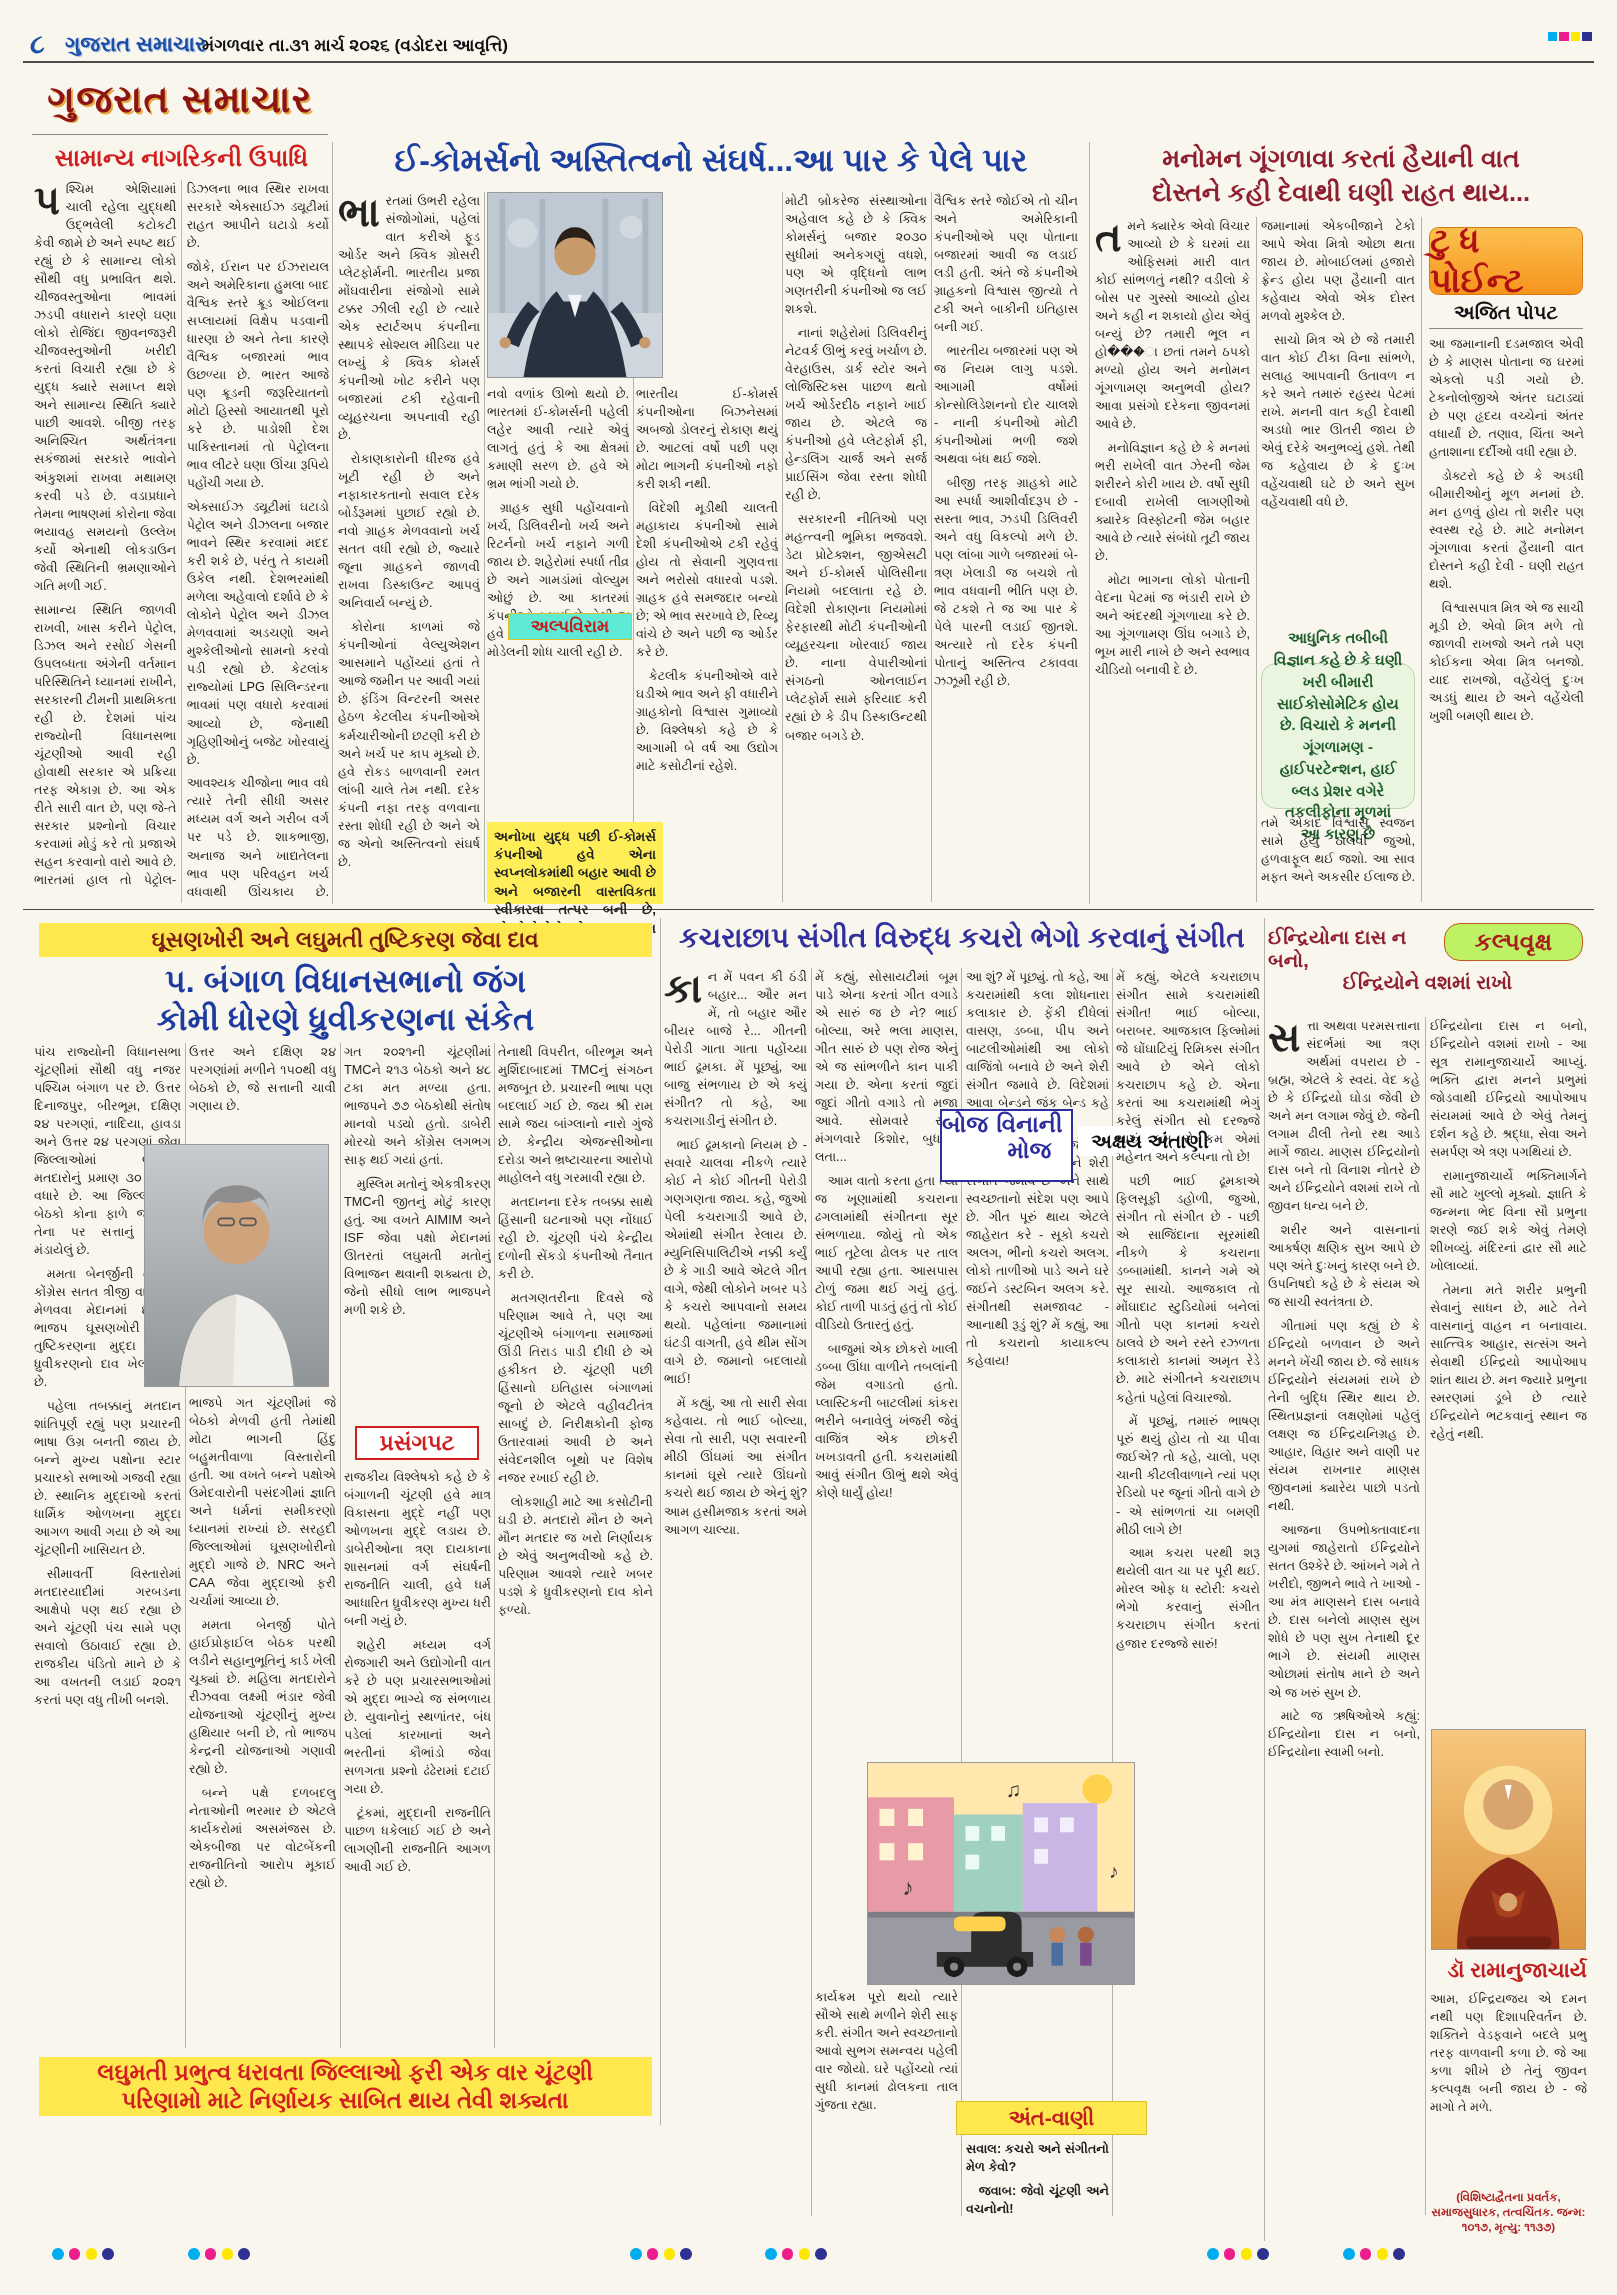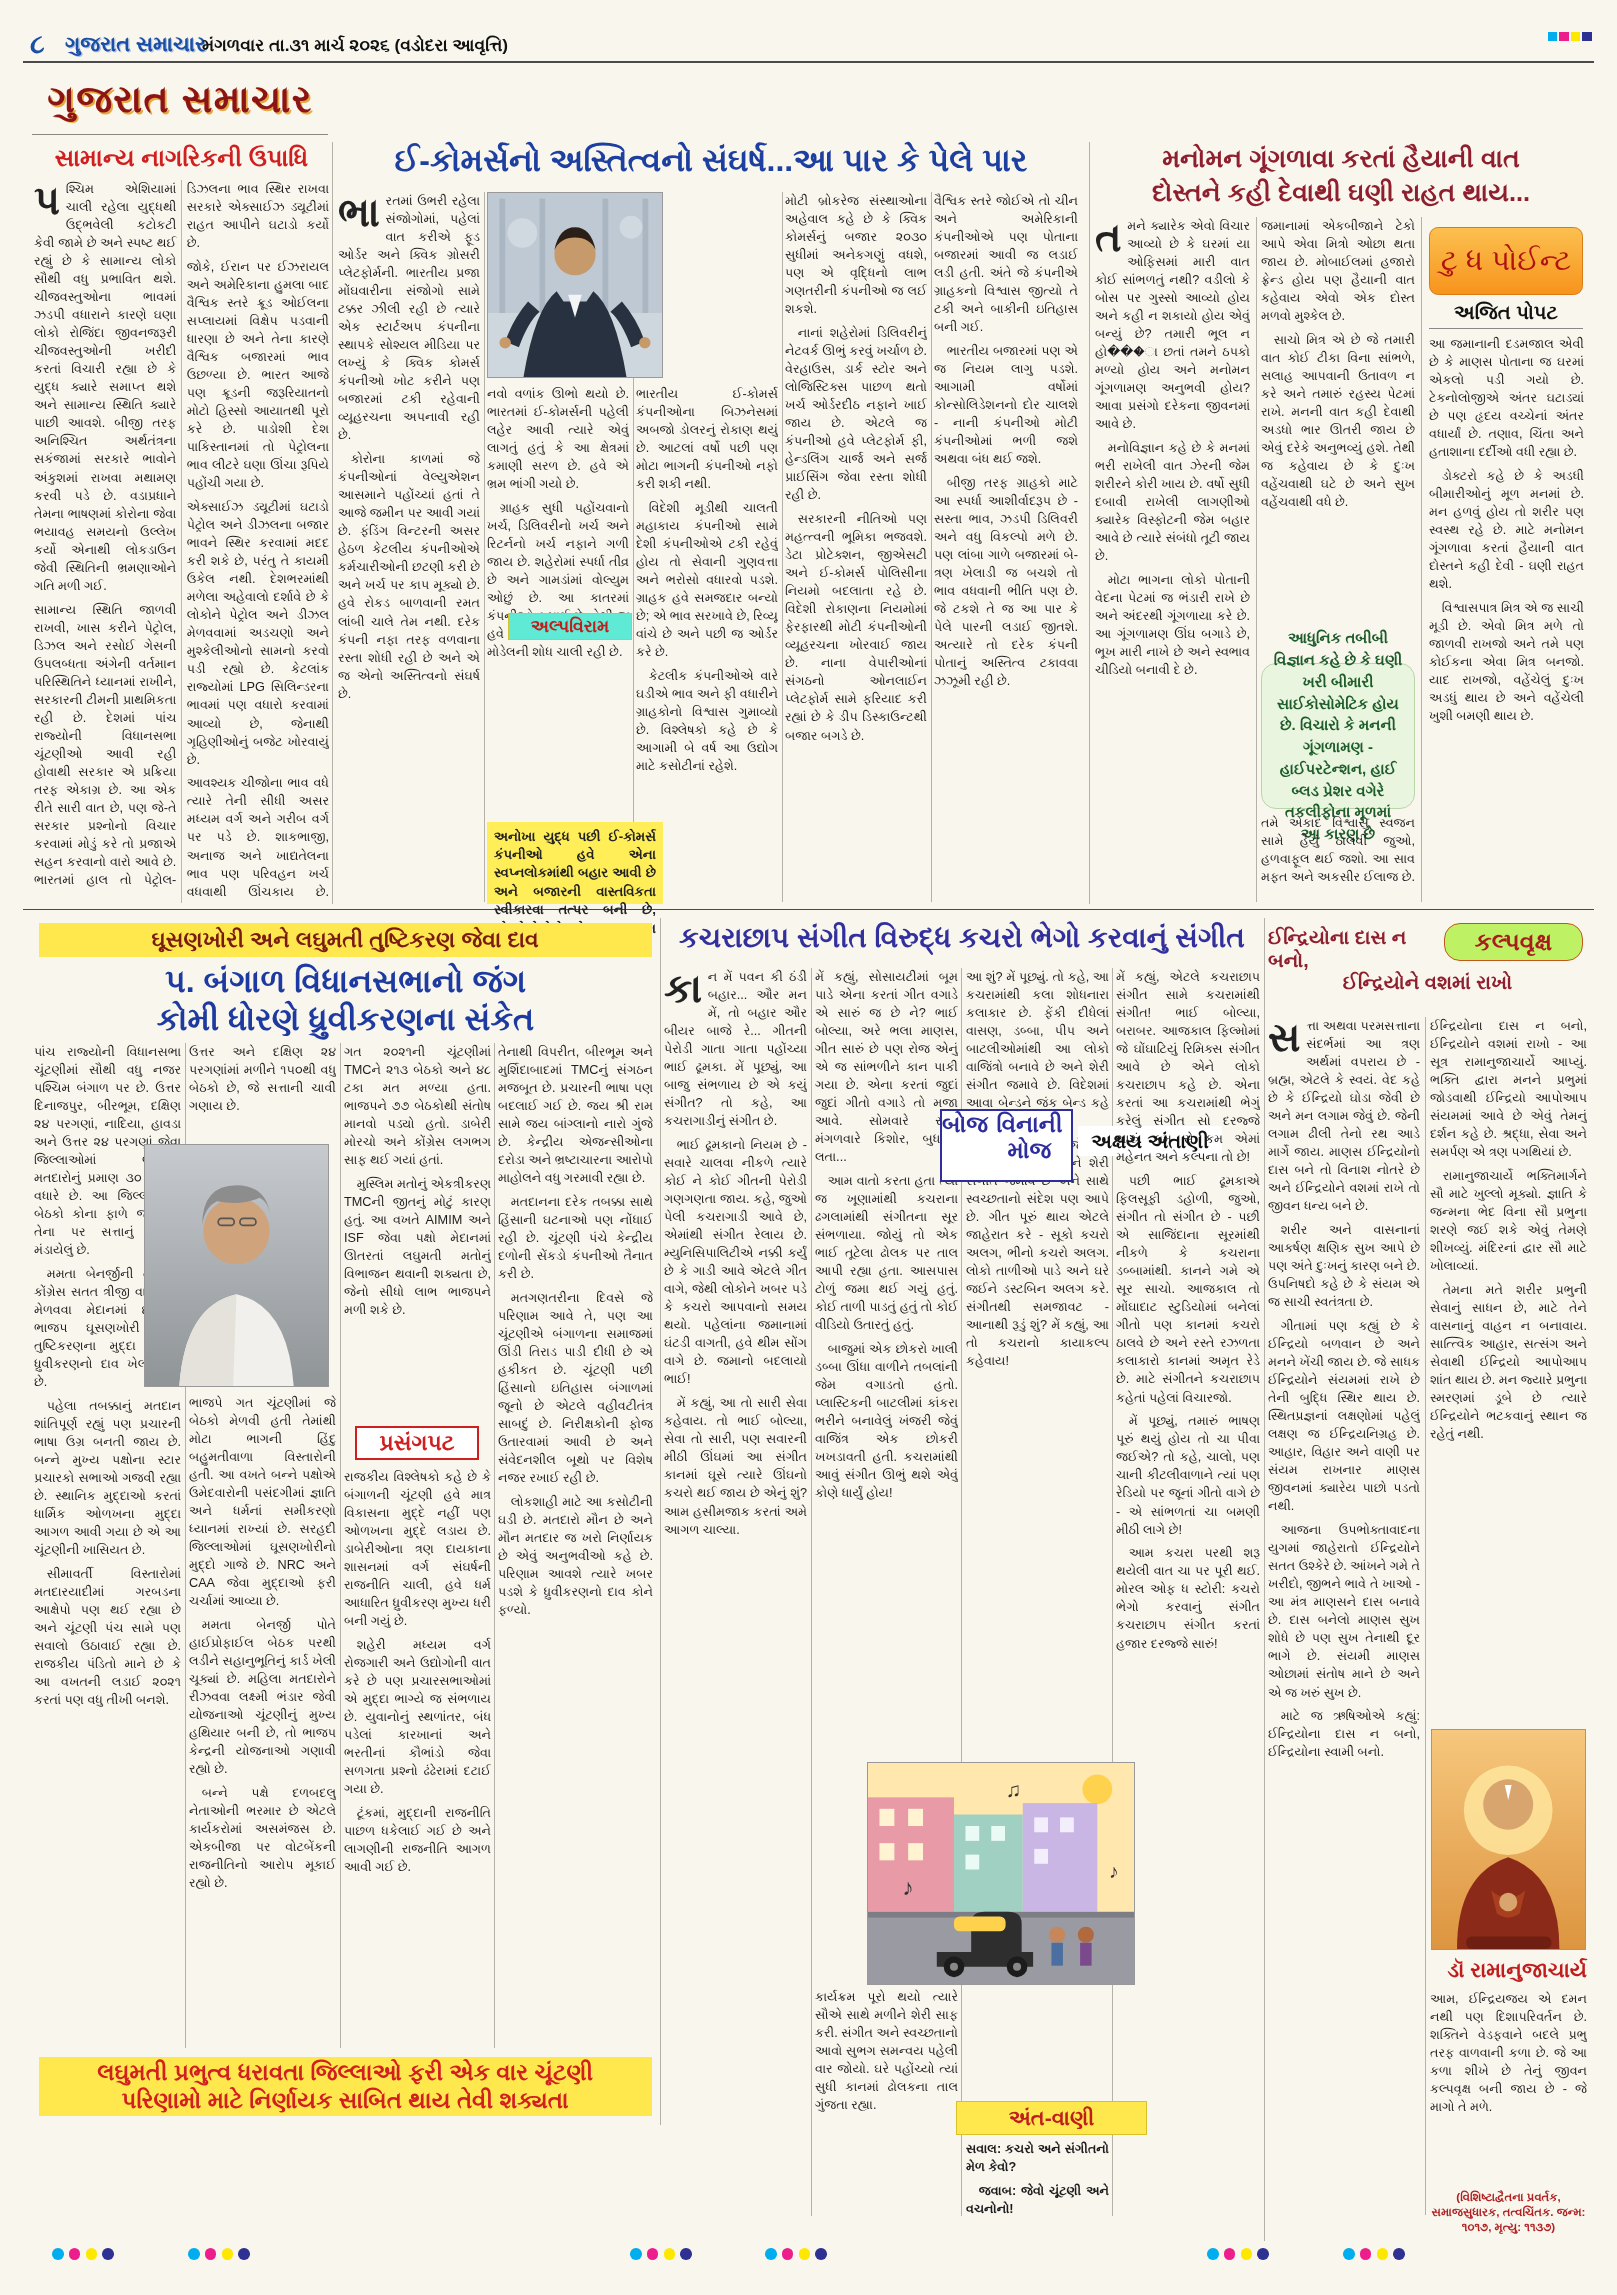--- a/index.html
+++ b/index.html
@@ -21,21 +21,21 @@
 .t-citizen{font-size:24px;font-weight:bold;color:#cf1f1f}
 .t-ecom{font-size:32px;font-weight:bold;color:#1d3fa0}
 .t-heart{font-size:25.4px;font-weight:bold;color:#8e1f2e}
 .t-bengal{font-size:32px;font-weight:bold;color:#1c3aa0}
 .t-music{font-size:28px;font-weight:bold;color:#32309d}
 .t-kalp{font-size:19.6px;font-weight:bold;color:#8e1f2e}
 .kicker{background:#ffe84d;color:#7a1b12;font-size:22px;font-weight:bold;display:flex;align-items:center;justify-content:center}
 .banner2{background:#ffe84d;color:#d21f1f;font-size:23px;font-weight:bold;text-align:center;line-height:1.2;display:flex;flex-direction:column;justify-content:center}
 .pauselabel{background:#5eead4;color:#c01d1d;font-size:17.3px;font-weight:bold;display:flex;align-items:center;justify-content:center;border:0.6px solid #d8c12a}
 .hlbox{background:#ffee58;font-size:13.3px;font-weight:bold;line-height:1.38;text-align:justify;padding:5.8px 7px;color:#222}
-.obox{background:linear-gradient(#fcc04f,#f7941d);border:1.2px solid #d97b14;border-radius:9.2px;color:#b01212;font-size:29px;font-weight:normal;display:flex;align-items:center;justify-content:center}
+.obox{background:linear-gradient(#fcc04f,#f7941d);border:1.2px solid #d97b14;border-radius:9.2px;color:#b01212;font-size:34px;font-weight:bold;display:flex;align-items:center;justify-content:center}
 .greenbox{background:#eaf5e0;border:0.6px solid #b9d6a8;border-radius:15px;color:#1e5c2a;font-size:15px;font-weight:bold;line-height:1.45;padding:11.6px;text-align:center;display:flex;align-items:center}
 .prasang{border:2.3px solid #cf1f1f;color:#cf1f1f;font-size:22px;font-weight:bold;display:flex;align-items:center;justify-content:center;background:#fff}
 .bojbox{border:2.9px double #2d2d9e;background:#fff;color:#2d2d9e;font-size:23px;font-weight:bold;text-align:center;line-height:1.15;display:flex;justify-content:center}
 .anta{background:#ffe84d;color:#c01d1d;font-size:21px;font-weight:bold;display:flex;align-items:center;justify-content:center;border:0.6px solid #d8c12a}
 .kalpbox{background:#bef264;border:1.7px solid #c2571b;border-radius:16px;color:#a81d1d;font-size:24px;font-weight:bold;display:flex;align-items:center;justify-content:center}
 .byline-black{font-size:19.6px;font-weight:bold;color:#111;text-align:center}
 .byline-red{font-size:21px;font-weight:bold;color:#c01d1d;text-align:right}
 .footer-note{font-size:11.6px;font-weight:bold;color:#b02222;text-align:center;line-height:1.3}
 .photo{position:absolute;overflow:hidden;border:0.6px solid #999;background:#ccc}
 .photo svg{display:block;width:100%;height:100%}
@@ -77,20 +77,21 @@
 
   <section class="abs" style="left:338px;top:142px;width:746px;height:762px">
     <div class="abs center t-ecom" style="left:0;top:0;width:746px">ઈ-કોમર્સનો અસ્તિત્વનો સંઘર્ષ...આ પાર કે પેલે પાર</div>
     <div class="vline" style="left:146px;top:50px;height:710px"></div>
     <div class="vline" style="left:295px;top:50px;height:710px"></div>
     <div class="vline" style="left:444px;top:50px;height:710px"></div>
     <div class="vline" style="left:593px;top:50px;height:710px"></div>
 
     <div class="col dcap" style="left:0;top:50px;width:142px;height:710px">
         <p>ભારતમાં ઉભરી રહેલા સંજોગોમાં, પહેલાં વાત કરીએ ફૂડ ઓર્ડર અને ક્વિક ગ્રોસરી પ્લેટફોર્મની. ભારતીય પ્રજા મોંઘવારીના સંજોગો સામે ટક્કર ઝીલી રહી છે ત્યારે એક સ્ટાર્ટઅપ કંપનીના સ્થાપકે સોશ્યલ મીડિયા પર લખ્યું કે ક્વિક કોમર્સ કંપનીઓ ખોટ કરીને પણ બજારમાં ટકી રહેવાની વ્યૂહરચના અપનાવી રહી છે.</p>
+        <p>રોકાણકારોની ધીરજ હવે ખૂટી રહી છે અને નફાકારકતાનો સવાલ દરેક બોર્ડરૂમમાં પુછાઈ રહ્યો છે. નવો ગ્રાહક મેળવવાનો ખર્ચ સતત વધી રહ્યો છે, જ્યારે જૂના ગ્રાહકને જાળવી રાખવા ડિસ્કાઉન્ટ આપવું અનિવાર્ય બન્યું છે.</p>
         <p>કોરોના કાળમાં જે કંપનીઓનાં વેલ્યુએશન આસમાને પહોંચ્યાં હતાં તે આજે જમીન પર આવી ગયાં છે. ફંડિંગ વિન્ટરની અસર હેઠળ કેટલીય કંપનીઓએ કર્મચારીઓની છટણી કરી છે અને ખર્ચ પર કાપ મૂક્યો છે. હવે રોકડ બાળવાની રમત લાંબી ચાલે તેમ નથી. દરેક કંપની નફા તરફ વળવાના રસ્તા શોધી રહી છે અને એ જ એનો અસ્તિત્વનો સંઘર્ષ છે.</p>
       </div>
 
     <div class="photo" style="left:149px;top:50px;width:176px;height:186px">
       <svg viewBox="0 0 304 322" preserveAspectRatio="none">
         <rect width="304" height="322" fill="#cfd7de"></rect>
         <rect x="0" y="0" width="304" height="210" fill="#bfc9d4"></rect>
         <rect x="20" y="10" width="10" height="200" fill="#aab6c2"></rect>
           <rect x="90" y="10" width="10" height="200" fill="#aab6c2"></rect>
           <rect x="200" y="10" width="10" height="200" fill="#aab6c2"></rect>

